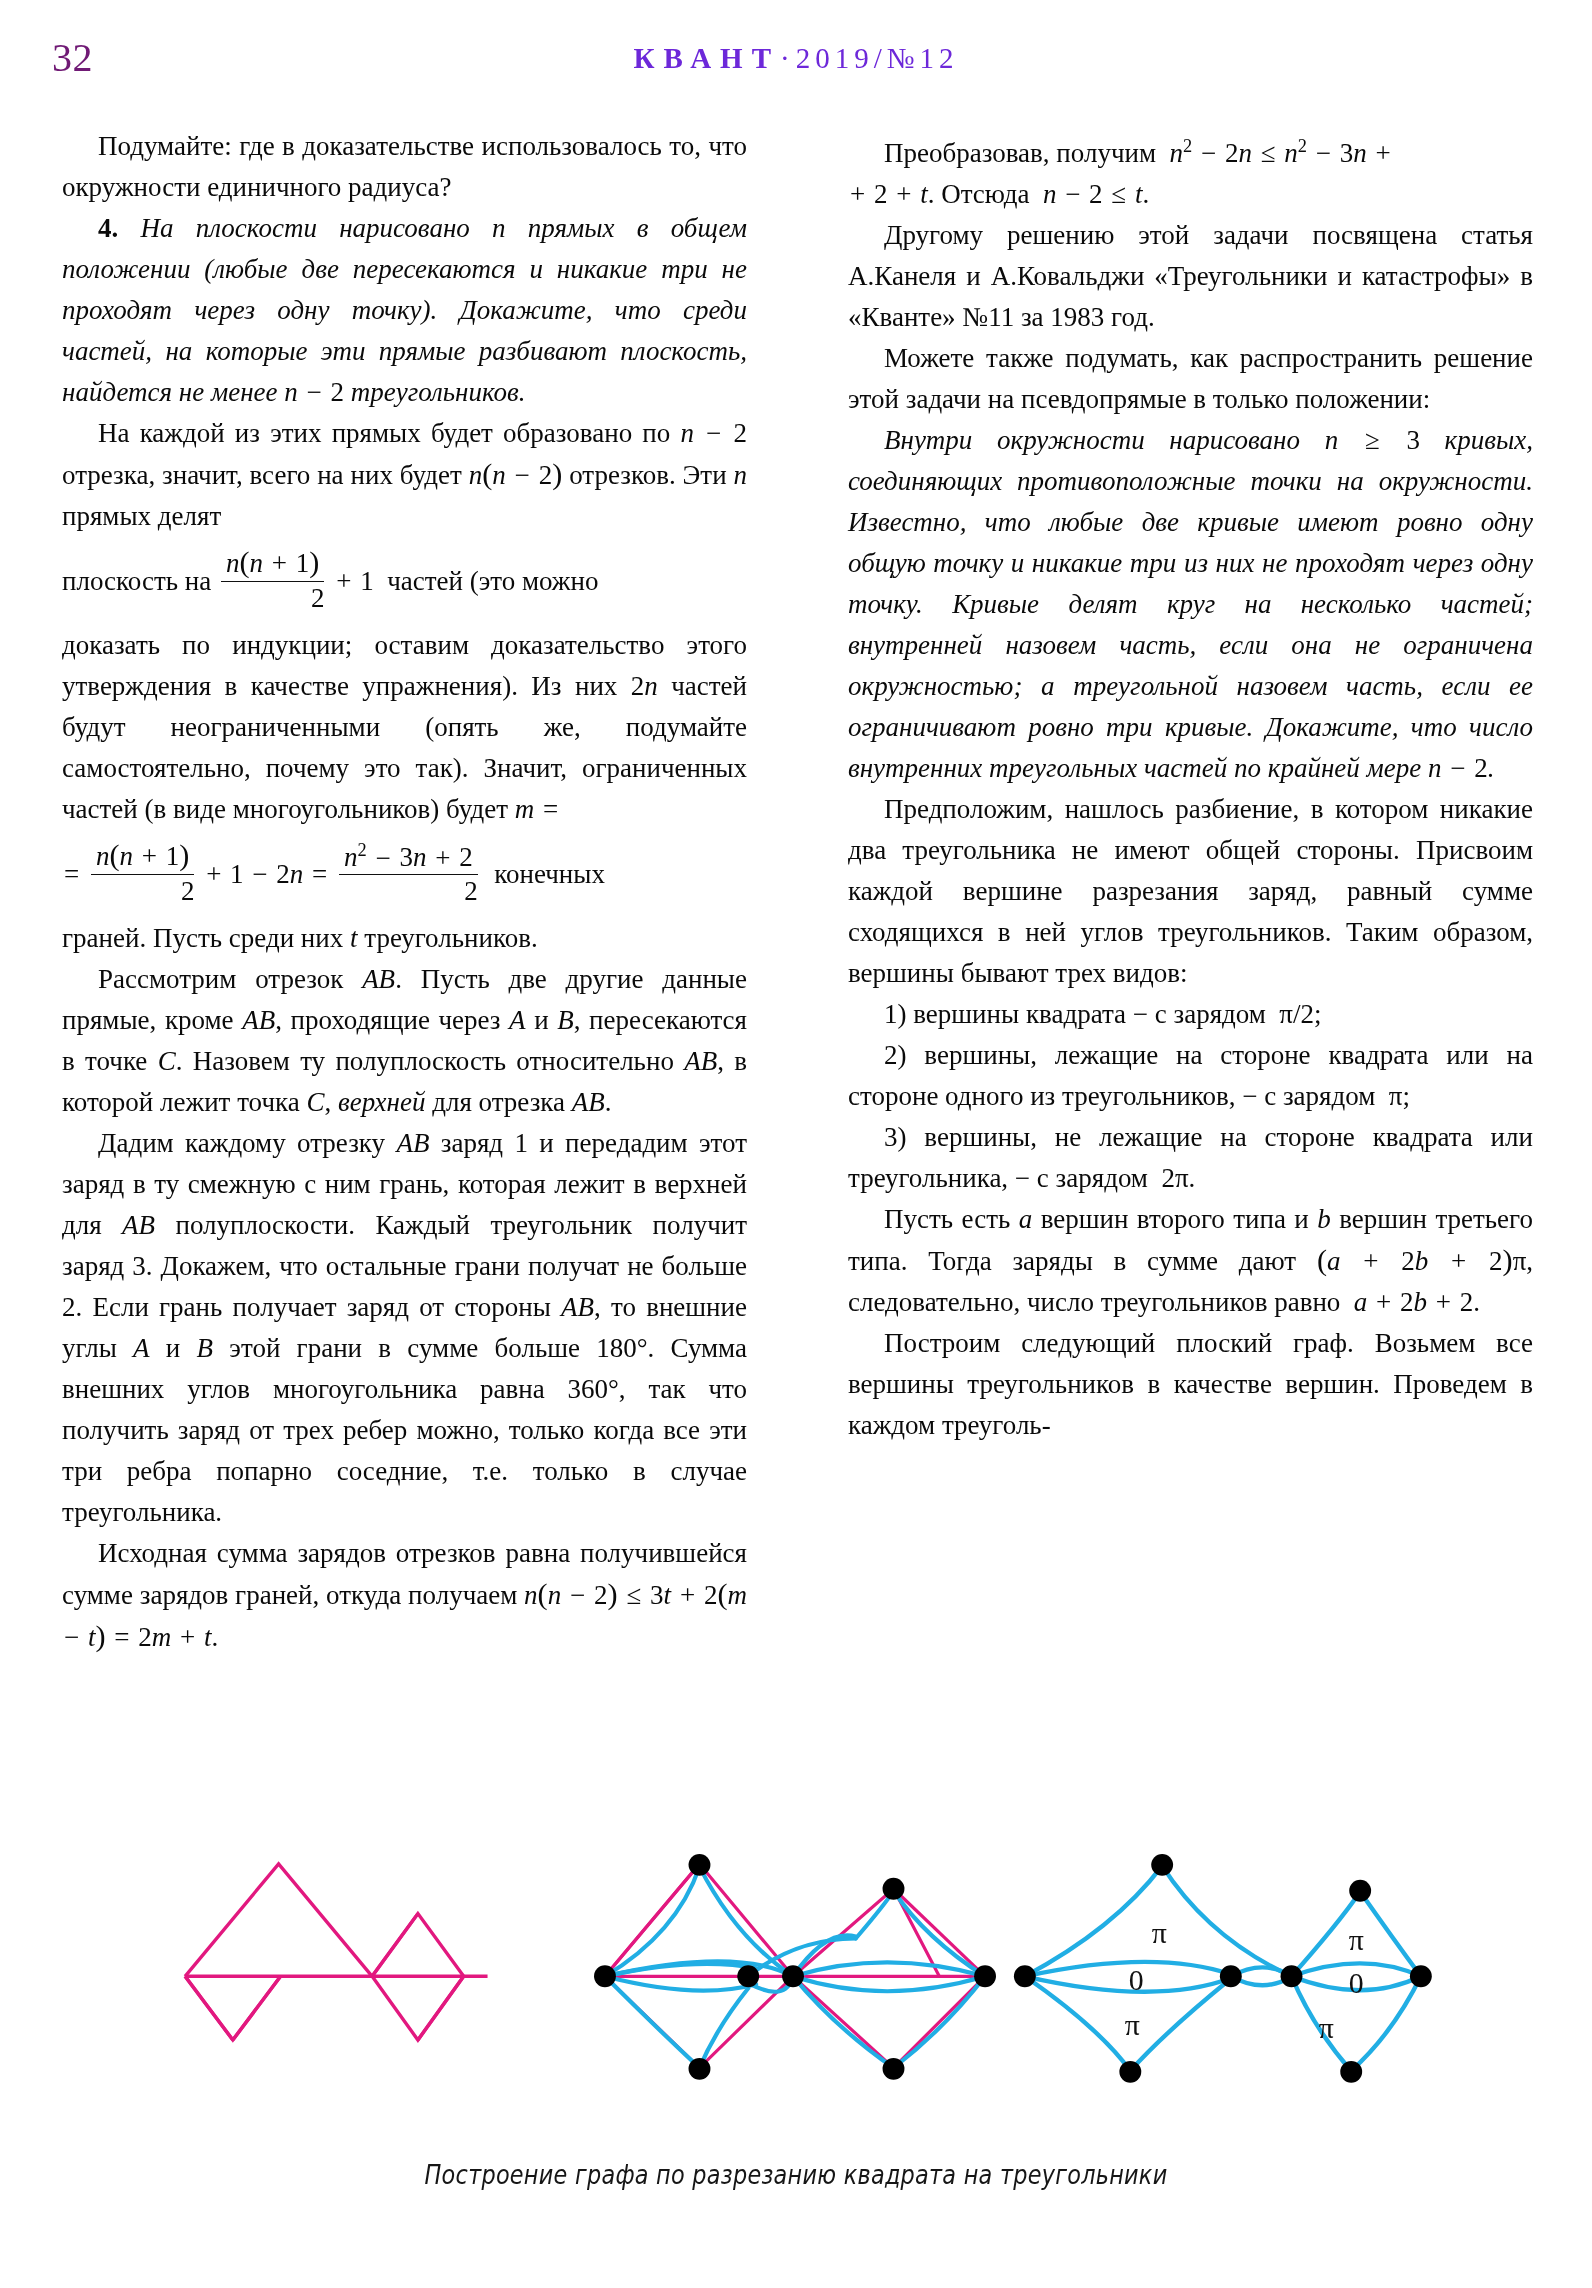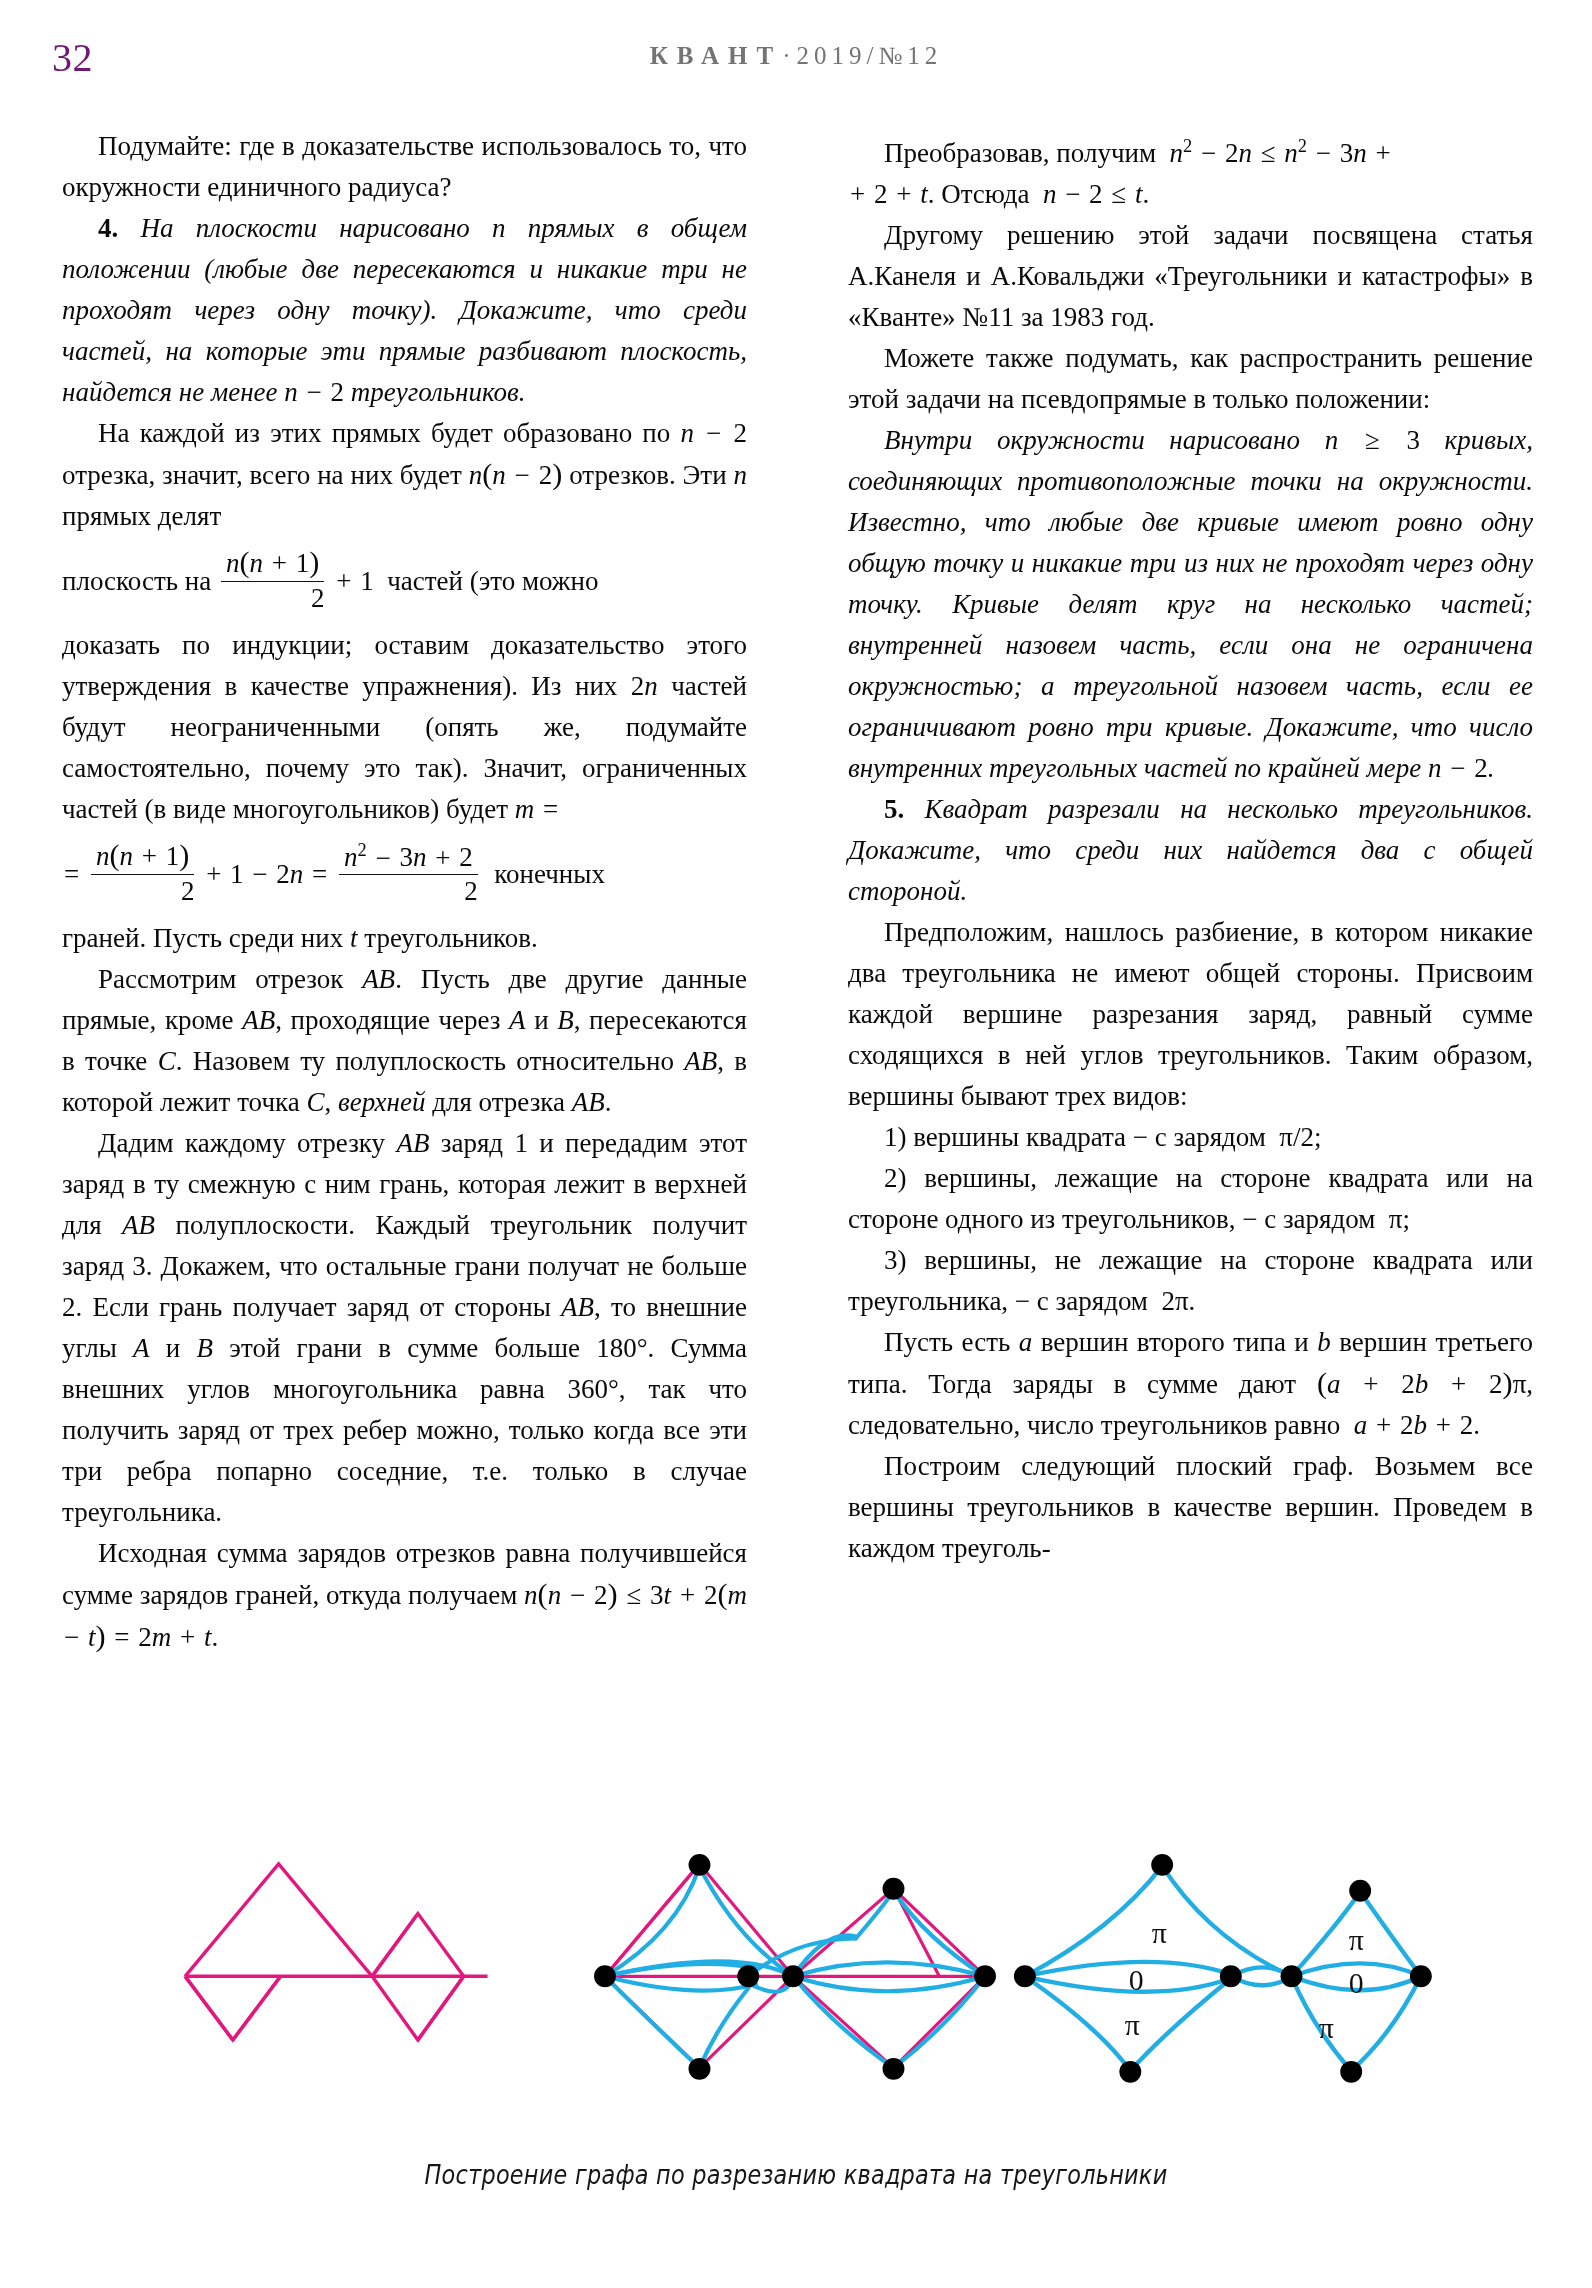--- a/index.html
+++ b/index.html
@@ -31,23 +31,23 @@
     font-size: 40px;
     letter-spacing: 0.5px;
     color: #701a75;
   }
   .journal-line {
     position: absolute;
     left: 0;
     top: 8px;
     width: 1592px;
     text-align: center;
-    font-size: 25px;
+    font-size: 29px;
     letter-spacing: 4px;
-    color: #737373;
+    color: #6d28d9;
   }
   .journal-line .jname { font-weight: 700; letter-spacing: 9px; }
   .journal-line .jdot  { letter-spacing: 6px; }
   .journal-line .jissue { letter-spacing: 5px; }
 
   
   .cols {
     position: absolute;
     top: 115px;
     left: 0;
@@ -165,21 +165,20 @@
   <div class="col col-right">
 
     <p>Преобразовав, получим &nbsp;<span class="mi">n</span><span class="supn">2</span> <span class="op">−</span> <span class="mn">2</span><span class="mi">n</span> <span class="op">≤</span> <span class="mi">n</span><span class="supn">2</span> <span class="op">−</span> <span class="mn">3</span><span class="mi">n</span> <span class="op">+</span><br><span class="op">+</span> <span class="mn">2</span> <span class="op">+</span> <span class="mi">t</span>. Отсюда &nbsp;<span class="mi">n</span> <span class="op">−</span> <span class="mn">2</span> <span class="op">≤</span> <span class="mi">t</span>.</p>
 
     <p>Другому решению этой задачи посвящена статья А.Канеля и А.Ковальджи «Треуголь­ники и катастрофы» в «Кванте» №11 за 1983 год.</p>
 
     <p>Можете также подумать, как распростра­нить решение этой задачи на псевдопрямые в только положении:</p>
 
     <p><i>Внутри окружности нарисовано <span class="mi">n</span> <span class="op">≥</span> <span class="mn">3</span> кривых, соединяющих противоположные точки на окружности. Известно, что лю­бые две кривые имеют ровно одну общую точку и никакие три из них не проходят через одну точку. Кривые делят круг на несколько частей; внутренней назовем часть, если она не ограничена окружнос­тью; а треугольной назовем часть, если ее ограничивают ровно три кривые. Докажи­те, что число внутренних треугольных частей по крайней мере <span class="mi">n</span> <span class="op">−</span> <span class="mn">2</span>.</i></p>
 
-    <p><b class="num">5.</b> <i>Квадрат разрезали на несколько тре­угольников. Докажите, что среди них най­дется два с общей стороной.</i></p>
 
     <p>Предположим, нашлось разбиение, в кото­ром никакие два треугольника не имеют общей стороны. Присвоим каждой вершине разрезания заряд, равный сумме сходящихся в ней углов треугольников. Таким обра­зом, вершины бывают трех видов:</p>
 
     <p>1) вершины квадрата − с зарядом &nbsp;π/2;</p>
 
     <p>2) вершины, лежащие на стороне квадрата или на стороне одного из треугольников, − с зарядом &nbsp;π;</p>
 
     <p>3) вершины, не лежащие на стороне квад­рата или треугольника, − с зарядом &nbsp;2π.</p>
 
     <p>Пусть есть <span class="mi">a</span> вершин второго типа и <span class="mi">b</span> вершин третьего типа. Тогда заряды в сумме дают <span class="bigpar">(</span><span class="mi">a</span> <span class="op">+</span> <span class="mn">2</span><span class="mi">b</span> <span class="op">+</span> <span class="mn">2</span><span class="bigpar">)</span>π, следовательно, число тре­угольников равно &nbsp;<span class="mi">a</span> <span class="op">+</span> <span class="mn">2</span><span class="mi">b</span> <span class="op">+</span> <span class="mn">2</span>.</p>

